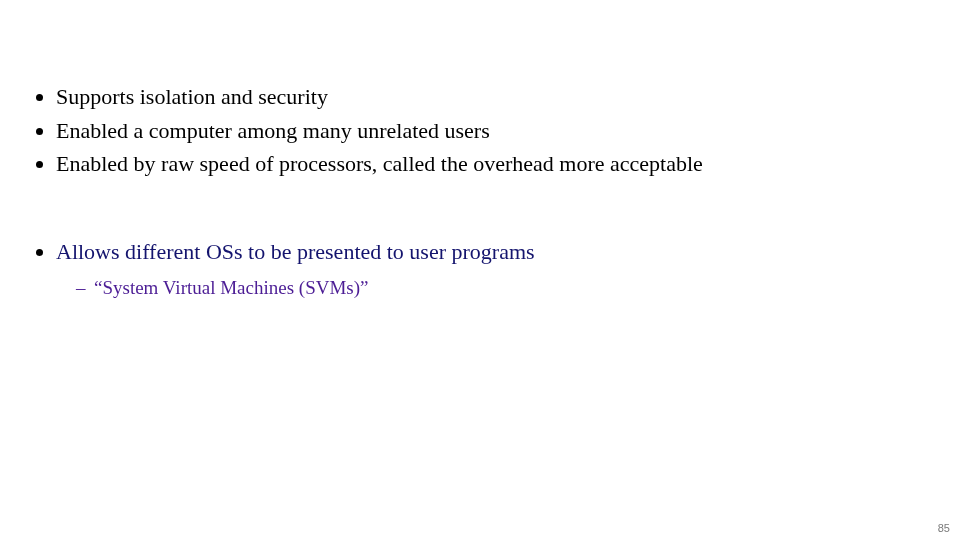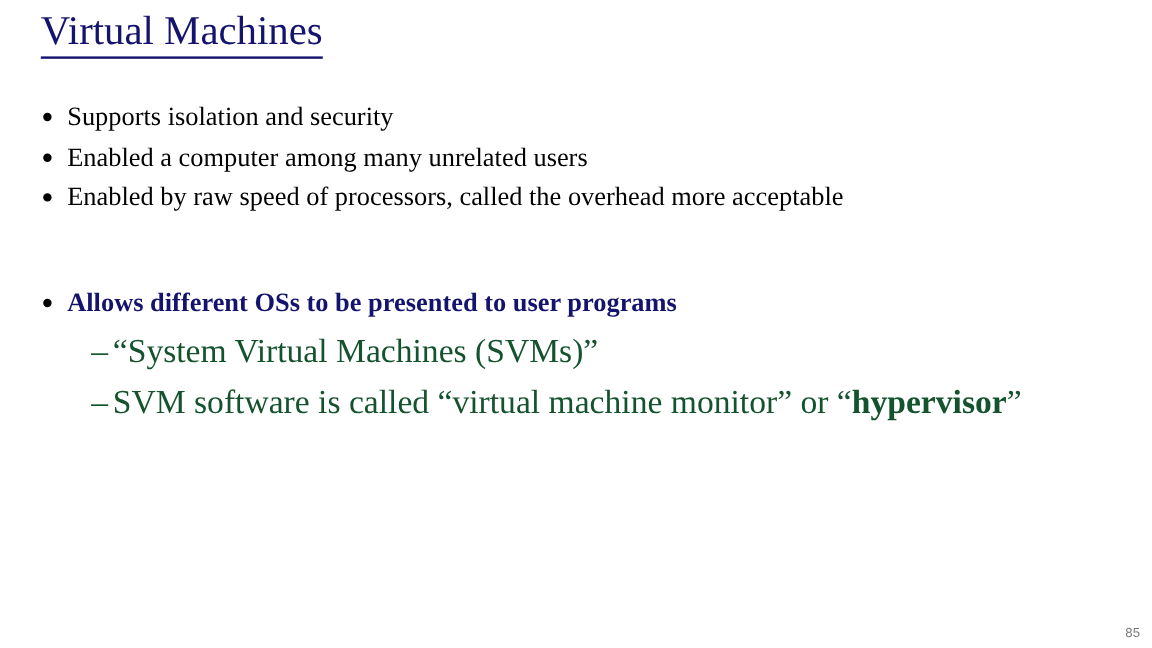--- a/index.html
+++ b/index.html
@@ -47,28 +47,28 @@
   ul.top > li {
     margin: 0 0 4px 0;
     padding-left: 0;
   }
   ul.top .spacer {
     list-style: none;
     height: 50px;
   }
   .hl {
     color: #14146e;
-    font-weight: bold;
+    font-weight: normal;
   }
   ul.sub {
     list-style: none;
     padding-left: 24px;
     margin: 8px 0 0 0;
-    font-size: 28px;
-    color: #14532d;
+    font-size: 19px;
+    color: #4c1d95;
   }
   ul.sub li {
     margin: 0 0 4px 0;
   }
   ul.sub li::before {
     content: "–";
     display: inline-block;
     width: 18px;
     margin-left: -4px;
   }
@@ -82,34 +82,30 @@
     font-family: Arial, sans-serif;
     font-size: 11px;
     color: #7a7a7a;
   }
 </style>
 </head>
 <body>
 
 <div class="slide">
 
-  <div class="title">
-    <span class="underline">Virtual Machines</span>
-  </div>
 
   <div class="body">
     <ul class="top">
       <li><span>Supports isolation and security</span></li>
       <li><span>Enabled a computer among many unrelated users</span></li>
       <li><span>Enabled by raw speed of processors, called the overhead more acceptable</span></li>
       <li class="spacer"></li>
       <li>
         <span class="hl">Allows different OSs to be presented to user programs</span>
         <ul class="sub">
           <li><span>“System Virtual Machines (SVMs)”</span></li>
-          <li><span>SVM software is called “virtual machine monitor” or “</span><b>hypervisor</b><span>”</span></li>
         </ul>
       </li>
     </ul>
   </div>
 
   <div class="pagenum">85</div>
 </div>
 
 </body></html>

